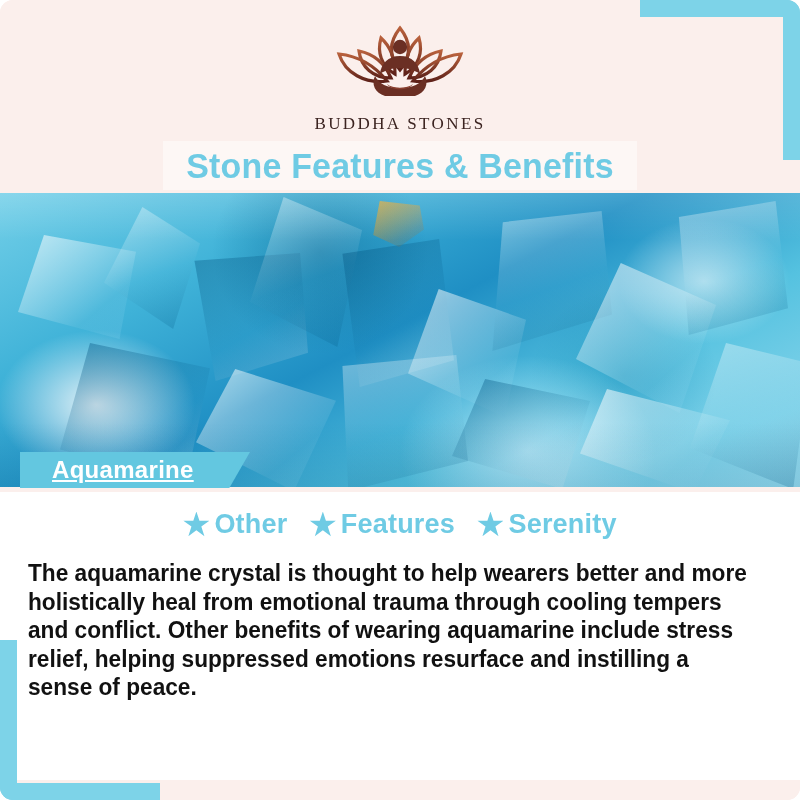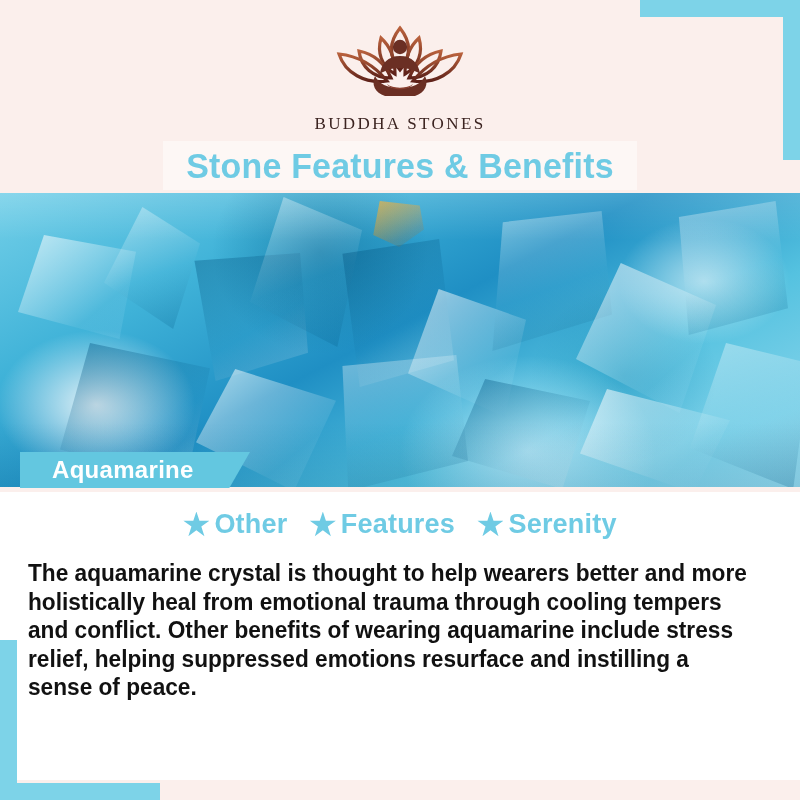--- a/index.html
+++ b/index.html
@@ -13,20 +13,21 @@
     font-family: "Liberation Sans", sans-serif;
     overflow: hidden;
   }
 
   #poster {
     position: relative;
     width: 800px;
     height: 800px;
     background: #fbefec;
     overflow: hidden;
+    border-radius: 13px;
   }
 
   
   .frame-band {
     position: absolute;
     background: #7dd3e8;
   }
   .frame-top-right  { top: 0;    right: 0;  width: 160px; height: 17px; }
   .frame-right      { top: 0;    right: 0;  width: 17px;  height: 160px; }
   .frame-bottom-left{ bottom: 0; left: 0;   width: 160px; height: 17px; }
@@ -171,20 +172,21 @@
     top: 452px;
     height: 36px;
     line-height: 36px;
     font-family: "Liberation Sans Narrow", "Liberation Sans", sans-serif;
     font-size: 24px;
     font-weight: bold;
     color: #ffffff;
     letter-spacing: 0.3px;
     z-index: 5;
     white-space: nowrap;
+    text-decoration: underline;
   }
 
   
   .keywords {
     position: absolute;
     left: 0;
     top: 509px;
     width: 800px;
     text-align: center;
     white-space: nowrap;

